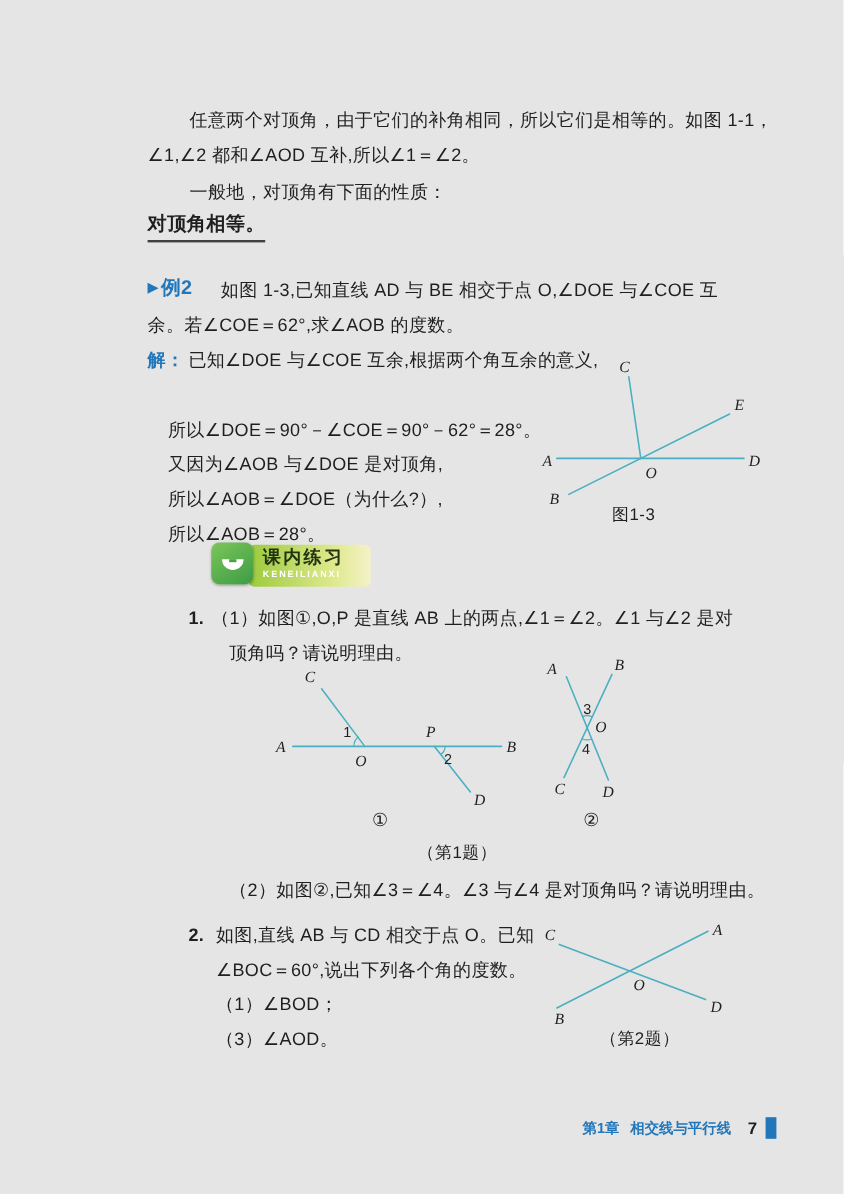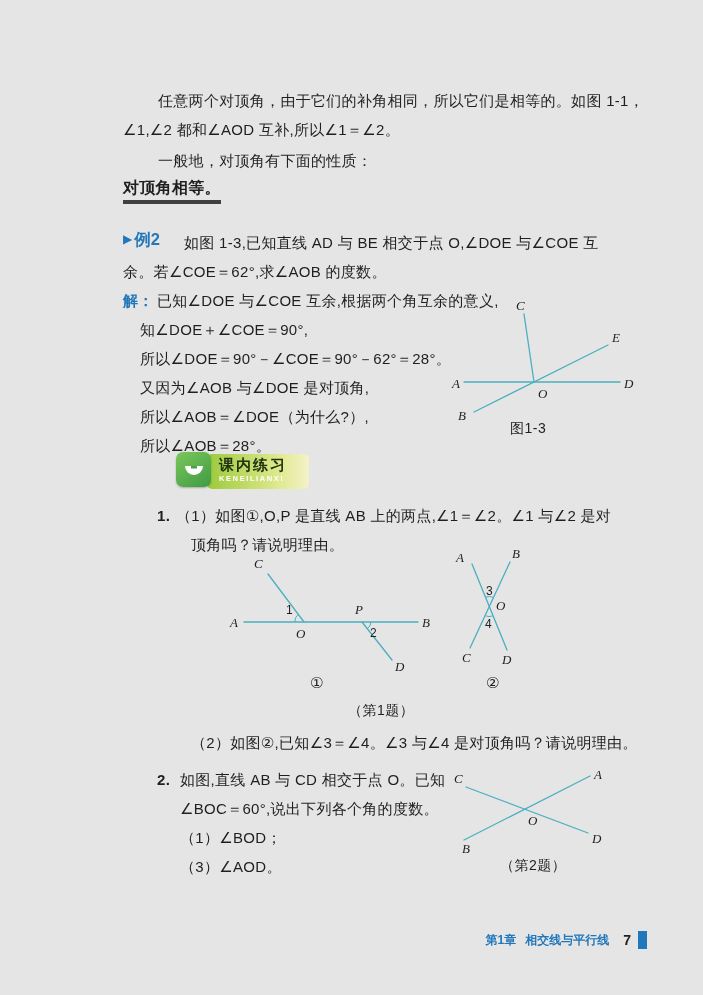--- a/index.html
+++ b/index.html
@@ -5,21 +5,21 @@
   * { margin:0; padding:0; box-sizing:border-box; }
   html,body { background:#ffffff; }
   .page {
     position:relative; width:703px; height:995px; background:#e5e5e5;
     font-family:"Liberation Sans","DejaVu Sans",sans-serif; overflow:hidden;
   }
   .txt {
     position:absolute; font-size:15px; color:#1f1f1f; white-space:nowrap;
     letter-spacing:0.3px; line-height:22px;
   }
-  .property { font-weight:700; font-size:16px; border-bottom:4px solid #404040; padding-bottom:1px; }
+  .property { font-weight:700; font-size:16px; border-bottom:2px solid #404040; padding-bottom:1px; }
   .ex-header { position:absolute; white-space:nowrap; }
   .ex-marker { color:#2277bb; font-size:12px; margin-right:2px; vertical-align:2px; }
   .ex-label { color:#2277bb; font-weight:700; font-size:16.5px; }
   .sol-label { color:#2277bb; font-weight:700; }
   .fig { position:absolute; }
   .fl { stroke:#4aafc0; stroke-width:1.3; fill:none; stroke-linecap:round; }
   .arc { stroke:#4aafc0; stroke-width:1; fill:none; }
   .fv { font-family:"Liberation Serif","DejaVu Serif",serif; font-style:italic; font-size:13px; fill:#1f1f1f; }
   .fn { font-family:"Liberation Sans","DejaVu Sans",sans-serif; font-size:12px; fill:#1f1f1f; }
   .fig-caption { position:absolute; font-size:14px; color:#1f1f1f; letter-spacing:0.5px; }
@@ -54,21 +54,20 @@
   <p class="txt property" style="left:123px; top:177px;">对顶角相等。</p>
 
   <div class="ex-header" style="left:123px; top:229px;">
     <span class="ex-marker">▶</span><span class="ex-label">例2</span>
   </div>
   <p class="txt" style="left:184px; top:232px;">如图 1-3,已知直线 AD 与 BE 相交于点 O,∠DOE 与∠COE 互</p>
   <p class="txt" style="left:123px; top:261px;">余。若∠COE＝62°,求∠AOB 的度数。</p>
 
   <p class="txt sol-label" style="left:123px; top:290px;">解：</p>
   <p class="txt" style="left:157px; top:290px;">已知∠DOE 与∠COE 互余,根据两个角互余的意义,</p>
-  <p class="txt" style="left:140px; top:319px;">知∠DOE＋∠COE＝90°,</p>
   <p class="txt" style="left:140px; top:348px;">所以∠DOE＝90°－∠COE＝90°－62°＝28°。</p>
   <p class="txt" style="left:140px; top:377px;">又因为∠AOB 与∠DOE 是对顶角,</p>
   <p class="txt" style="left:140px; top:406px;">所以∠AOB＝∠DOE（为什么?）,</p>
   <p class="txt" style="left:140px; top:435px;">所以∠AOB＝28°。</p>
 
   <svg class="fig" style="left:450px; top:296px;" width="190" height="128" viewBox="0 0 190 128">
     <line class="fl" x1="14" y1="86" x2="170" y2="86"></line>
     <line class="fl" x1="74" y1="18" x2="84" y2="86"></line>
     <line class="fl" x1="24" y1="116" x2="158" y2="49"></line>
     <text class="fv" x="66" y="14">C</text>

